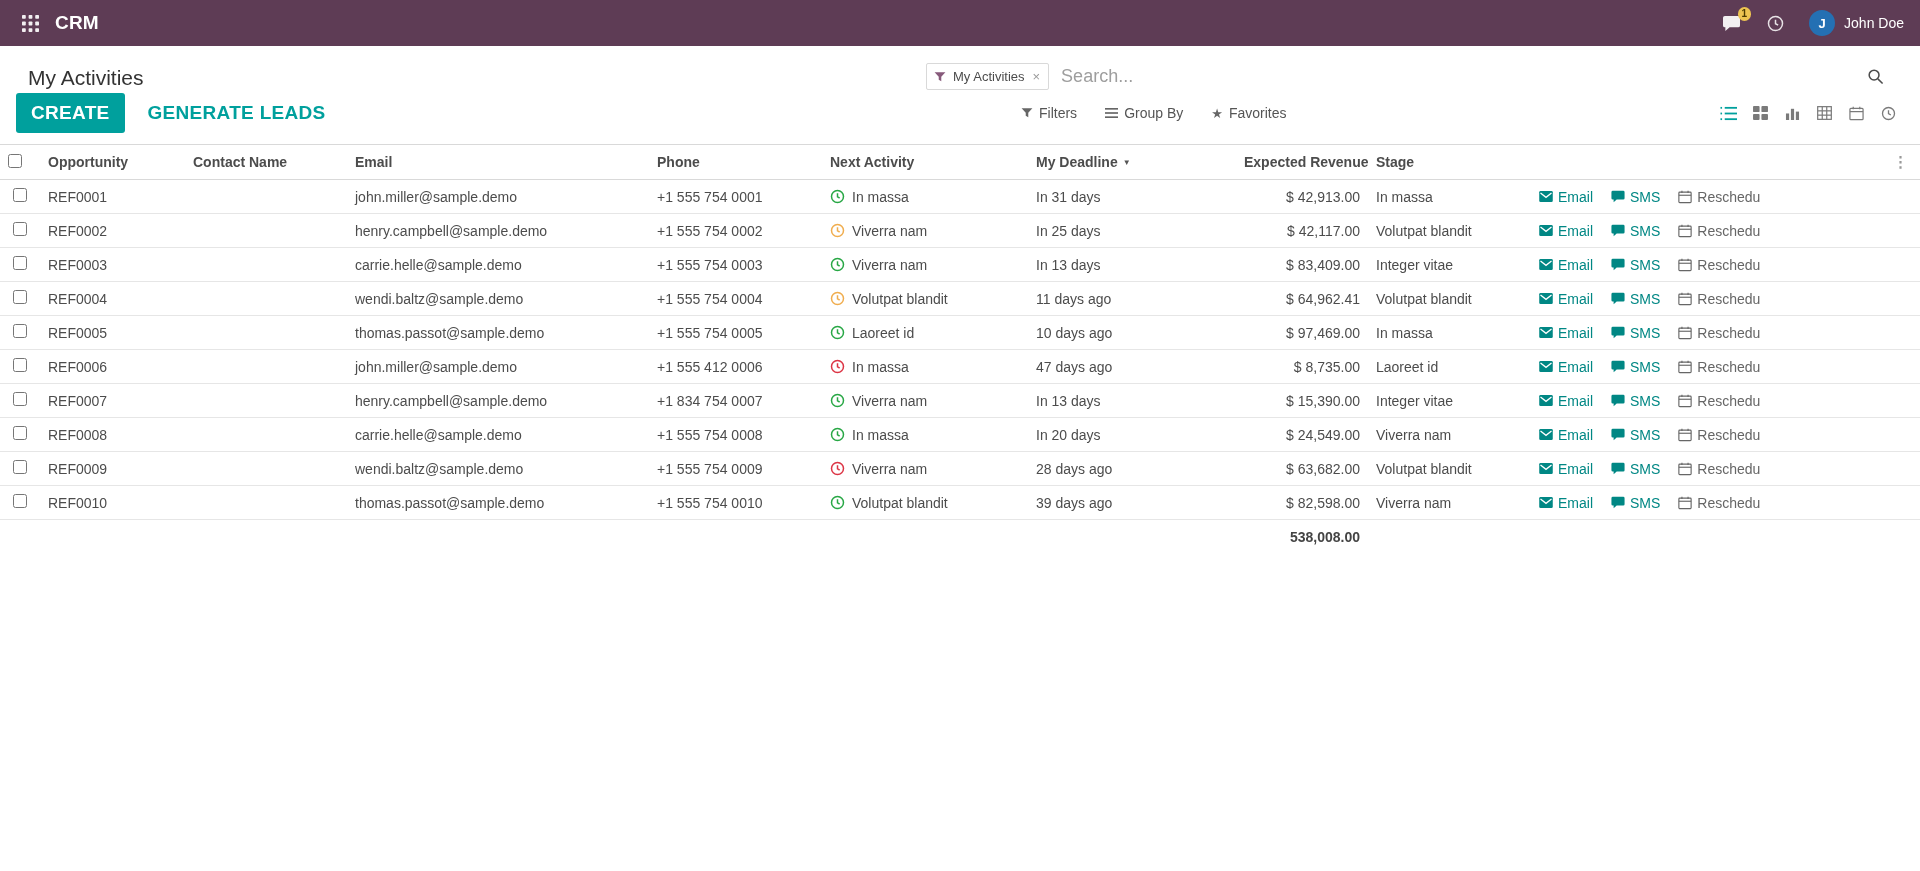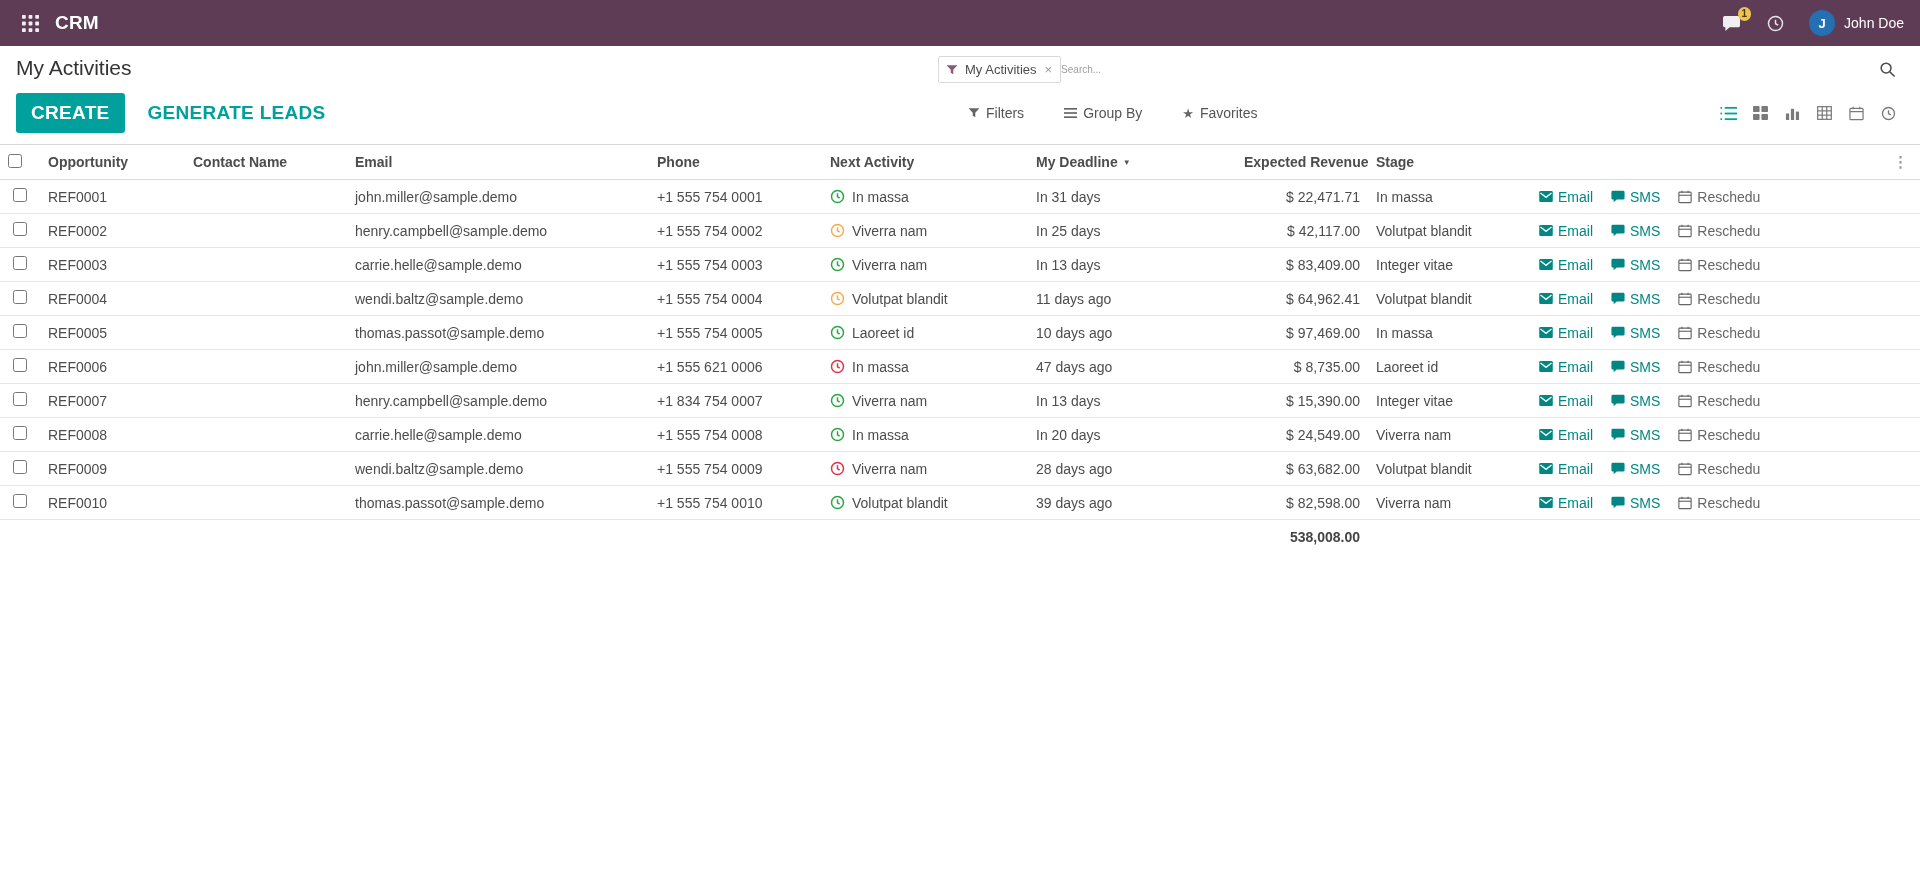--- a/index.html
+++ b/index.html
@@ -19,35 +19,35 @@
   .nav-menu{display:flex;align-items:center;margin-left:14px}
   .nav-item{padding:8px 15px;font-size:14px;color:rgba(255,255,255,.95);cursor:pointer;white-space:nowrap}
   .nav-right{display:flex;align-items:center;gap:8px}
   .systray{position:relative;padding:6px 9px;display:flex;align-items:center;cursor:pointer}
   .badge{position:absolute;top:-2px;right:-1px;background:var(--badge-bg,#eec451);color:#4c3a00;font-size:10px;line-height:1;padding:2px 4px;border-radius:7px;font-weight:700}
   .user{display:flex;align-items:center;gap:9px;cursor:pointer;margin-left:8px}
   .avatar{width:26px;height:26px;border-radius:50%;background:var(--avatar-blue,#2470b3);color:#fff;font-size:13px;font-weight:700;display:flex;align-items:center;justify-content:center}
   .user-name{font-size:14px;white-space:nowrap}
 
   
-  .cp-top{display:flex;align-items:flex-start;padding:10px 16px 4px;height:48px}
+  .cp-top{display:flex;align-items:flex-end;padding:10px 28px 4px;height:48px}
   .page-title{font-size:21px;font-weight:400;color:#333}
   .searchbar{margin-left:auto;width:966px;display:flex;align-items:center;padding-right:4px}
   .facet{display:flex;align-items:center;height:27px;border:1px solid #d9d9d9;border-radius:2px;background:#fff}
   .facet-icon{display:flex;align-items:center;padding:0 7px;color:var(--facet-icon-purple,#875a7b)}
   .facet-label{font-size:13px;color:#4c4c4c;white-space:nowrap}
   .facet-remove{padding:0 8px;color:#999;font-size:13px;cursor:pointer;line-height:1}
-  .search-placeholder{margin-left:0;color:#9e9e9e;flex:1;font-size:10px;cursor:text}
+  .search-placeholder{margin-left:12px;color:#9e9e9e;flex:1;font-size:18px;cursor:text}
   .search-btn{display:flex;align-items:center;padding:4px;cursor:pointer}
 
   .cp-bottom{position:relative;display:flex;align-items:center;padding:2px 16px 10px;height:46px}
   .btn{border:none;border-radius:3px;font-family:inherit;font-size:19px;font-weight:700;letter-spacing:.3px;padding:9px 15px;cursor:pointer}
   .btn-create{background:var(--primary,#00a09d);color:#fff}
   .btn-generate{background:transparent;color:var(--primary,#00a09d);margin-left:8px}
-  .tools{position:absolute;left:968px;display:flex;align-items:center;gap:40px}
+  .tools{position:absolute;left:1021px;display:flex;align-items:center;gap:28px}
   .tool{display:flex;align-items:center;gap:6px;color:#555;font-size:14px;cursor:pointer;white-space:nowrap}
   .tool .ticon{display:flex;color:#666}
   .star{color:#777;font-size:13px;line-height:1}
   .switcher{margin-left:auto;display:flex;align-items:center}
   .sw{width:32px;height:30px;display:flex;align-items:center;justify-content:center;color:#7a7a7a;cursor:pointer}
   .sw.active{color:var(--primary,#00a09d)}
 
   
   .listview{width:100%;border-collapse:collapse;table-layout:fixed;margin-top:4px}
   .listview th{border-top:1px solid #d9d9d9;border-bottom:1px solid #d9d9d9;font-size:14px;font-weight:700;color:#4c4c4c;text-align:left;padding:8px;height:34px;white-space:nowrap;overflow:hidden;cursor:pointer}
@@ -256,21 +256,21 @@
         <span class="clock state-planned">
           <svg width="15" height="15" viewBox="0 0 16 16" fill="none" stroke="currentColor" stroke-width="1.6">
                 <circle cx="8" cy="8" r="6.4"></circle>
                 <path d="M8 4.6V8.3l2.3 1.3"></path>
               </svg>
         </span>
         <span>In massa</span>
       </span>
     </td>
     <td>In 31 days</td>
-    <td class="num">$ 22,471.71</td>
+    <td class="num">$ 42,913.00</td>
     <td>In massa</td>
     <td>
       <div class="actions">
         <span class="act act-email">
           <svg width="14" height="11" viewBox="0 0 16 13">
                 <rect x="0" y="0" width="16" height="13" rx="1.6" fill="currentColor"></rect>
                 <path d="M1.5 2.5 8 7.5l6.5-5" stroke="#fff" stroke-width="1.5" fill="none"></path>
               </svg>
           <span>Email</span>
         </span>
@@ -488,21 +488,21 @@
       </div>
     </td>
     <td></td>
   </tr>
 
   <tr>
     <td class="check"><input type="checkbox" style=""></td>
     <td>REF0006</td>
     <td></td>
     <td>john.miller@sample.demo</td>
-    <td>+1 555 621 0006</td>
+    <td>+1 555 412 0006</td>
     <td>
       <span class="activity">
         <span class="clock state-overdue">
           <svg width="15" height="15" viewBox="0 0 16 16" fill="none" stroke="currentColor" stroke-width="1.6">
                 <circle cx="8" cy="8" r="6.4"></circle>
                 <path d="M8 4.6V8.3l2.3 1.3"></path>
               </svg>
         </span>
         <span>In massa</span>
       </span>

